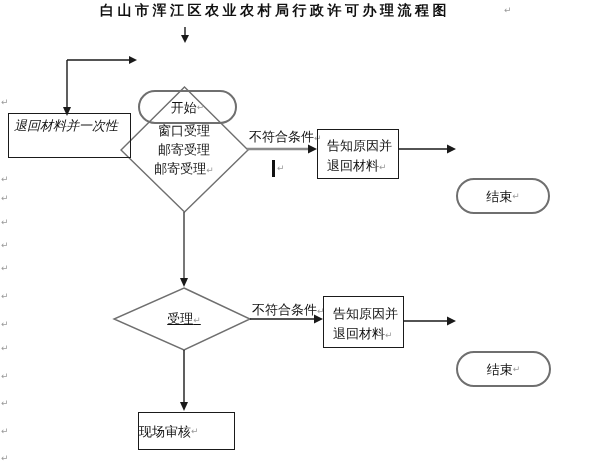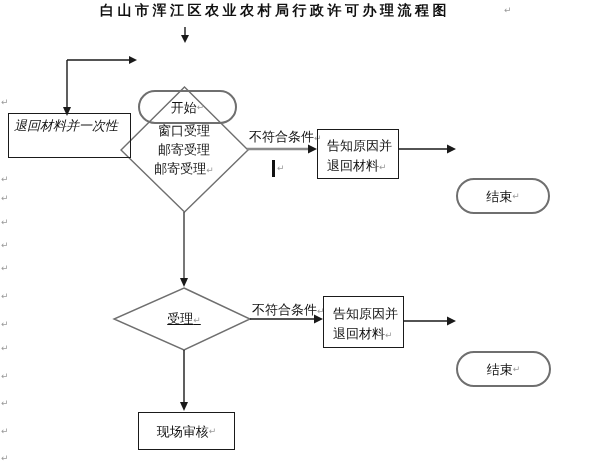--- a/index.html
+++ b/index.html
@@ -5,21 +5,21 @@
   html,body{margin:0;padding:0;background:#fff;}
   .canvas{position:relative;width:616px;height:467px;background:#ffffff;overflow:hidden;
           font-family:"Liberation Sans","DejaVu Sans",sans-serif;color:#111;}
   .title{position:absolute;left:30px;top:2px;width:490px;text-align:center;
          font-size:14px;font-weight:bold;letter-spacing:3.5px;white-space:nowrap;}
   .title-mark{position:absolute;left:504px;top:5px;}
   svg.layer{position:absolute;left:0;top:0;width:616px;height:467px;}
   .node{position:absolute;box-sizing:border-box;font-size:13px;line-height:15px;}
   .stadium{border:2px solid #6f6f6f;border-radius:18px;display:flex;align-items:center;justify-content:center;background:transparent;margin-top:47px;}
   .rect{border:1.4px solid #1a1a1a;background:transparent;}
-  .ctr{display:flex;align-items:center;justify-content:center;}
+  .ctr{display:flex;align-items:center;justify-content:flex-start;}
   .mark{color:#9a9a9a;font-size:9px;font-weight:normal;letter-spacing:0;}
   .lbl{position:absolute;font-size:13px;white-space:nowrap;}
   .dline{height:19px;}
   .cursor{position:absolute;left:272px;top:160px;width:3px;height:17px;background:#111;}
   .cursor-mark{position:absolute;left:277px;top:163px;}
   .margin-mark{position:absolute;left:1px;font-size:9px;color:#9a9a9a;}
   .txtcol{position:absolute;}
 </style>
 </head>
 <body>

